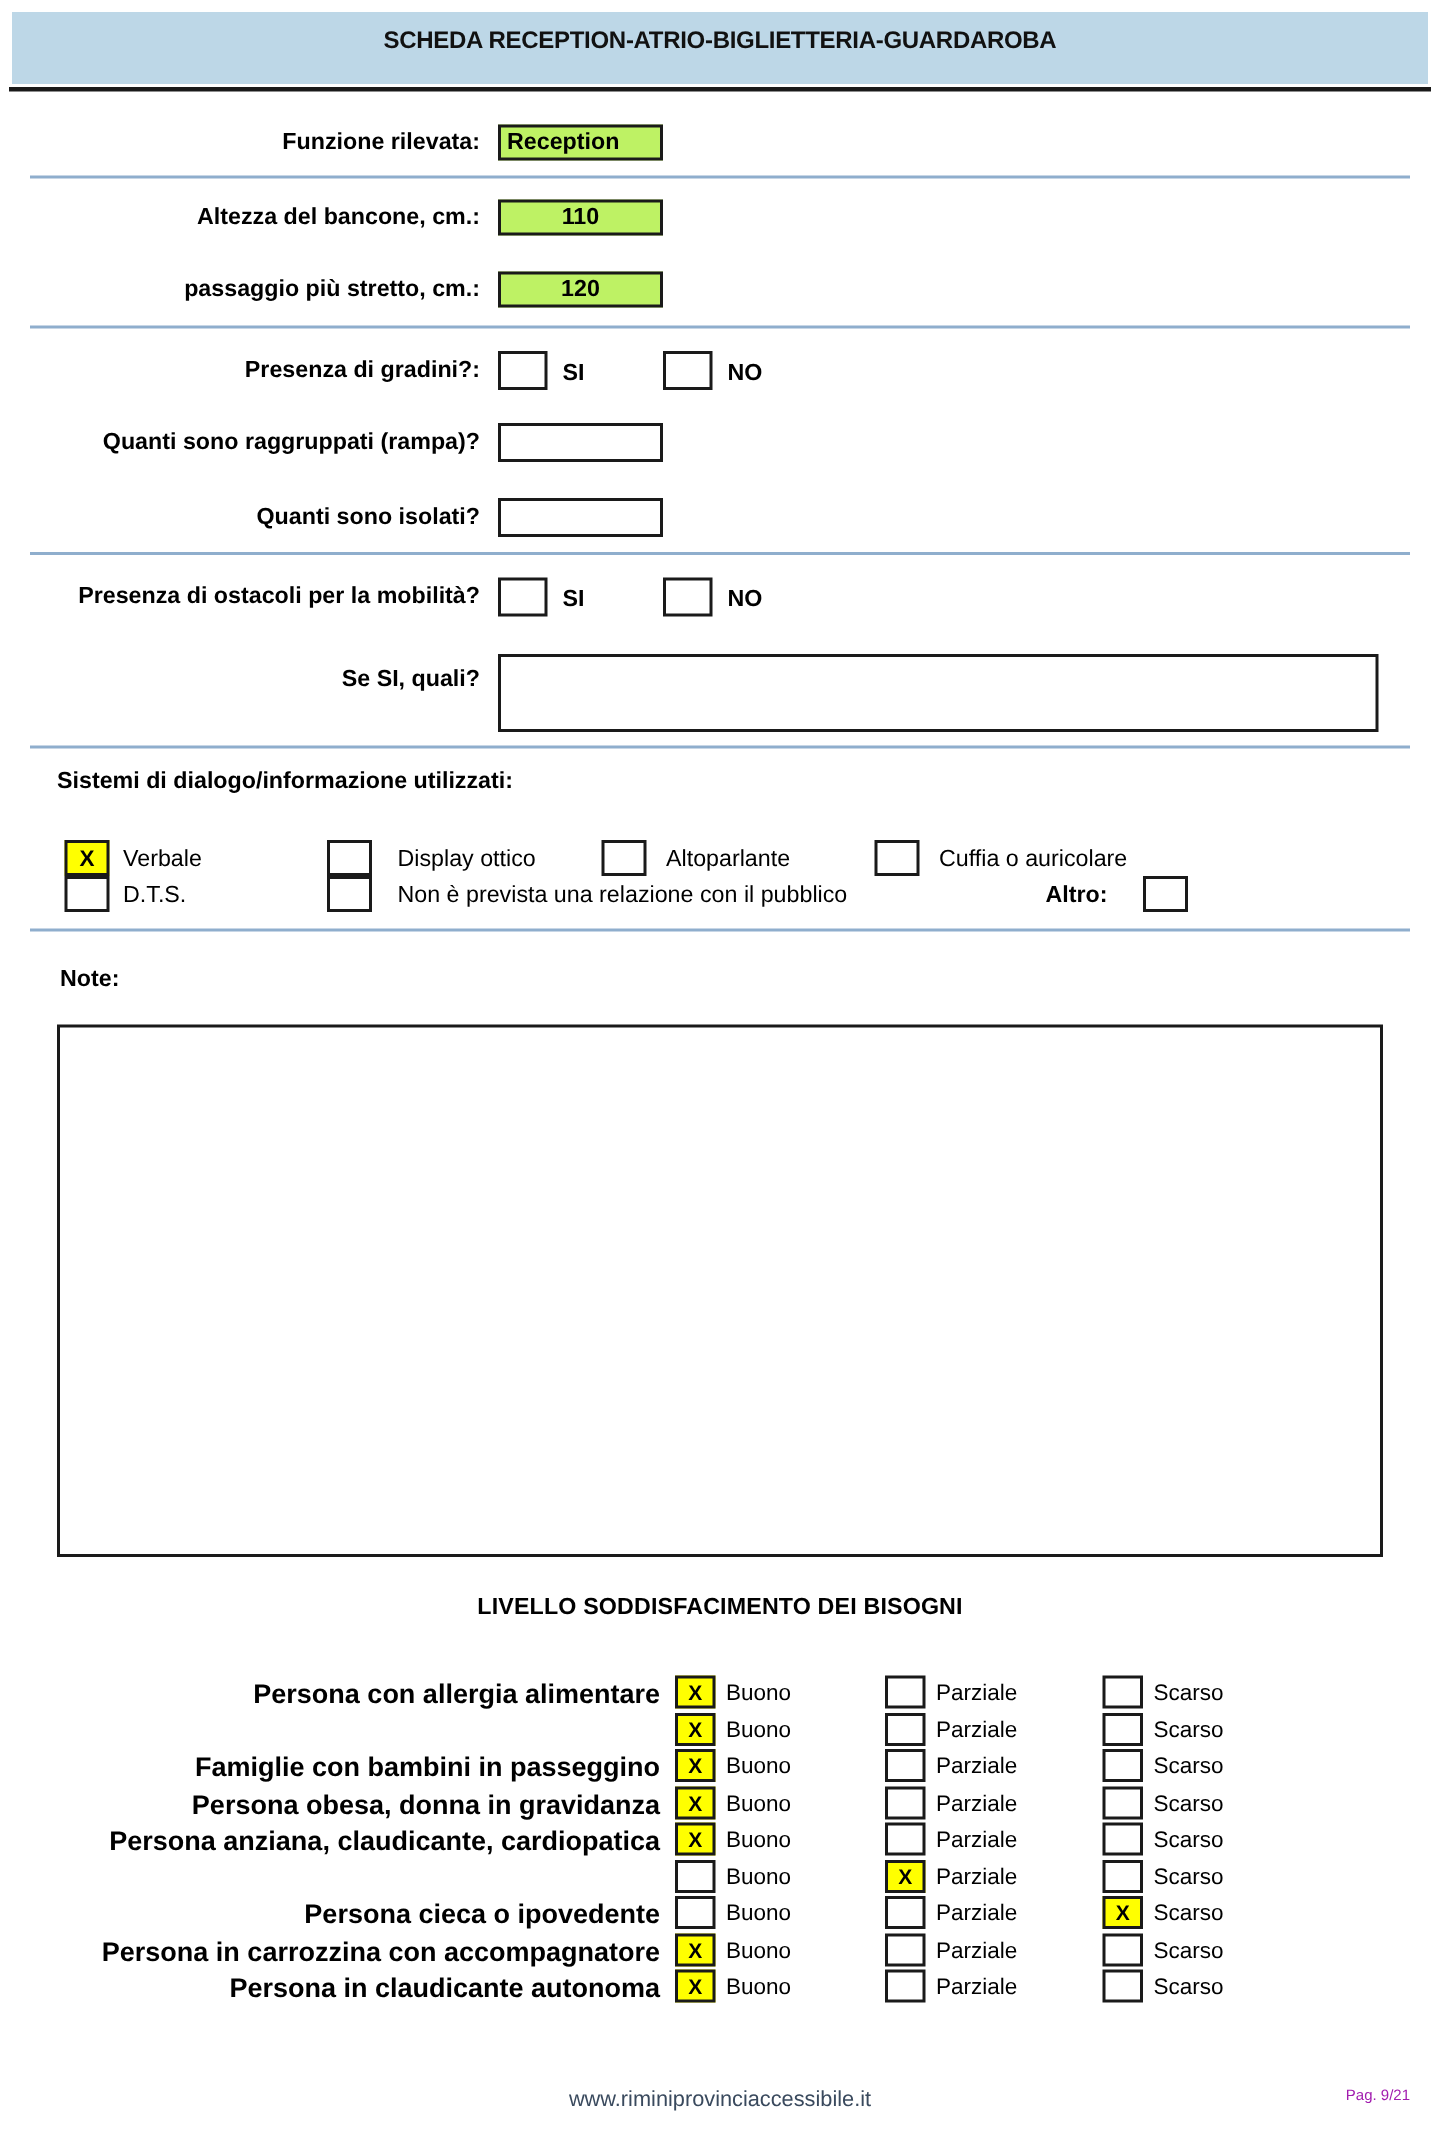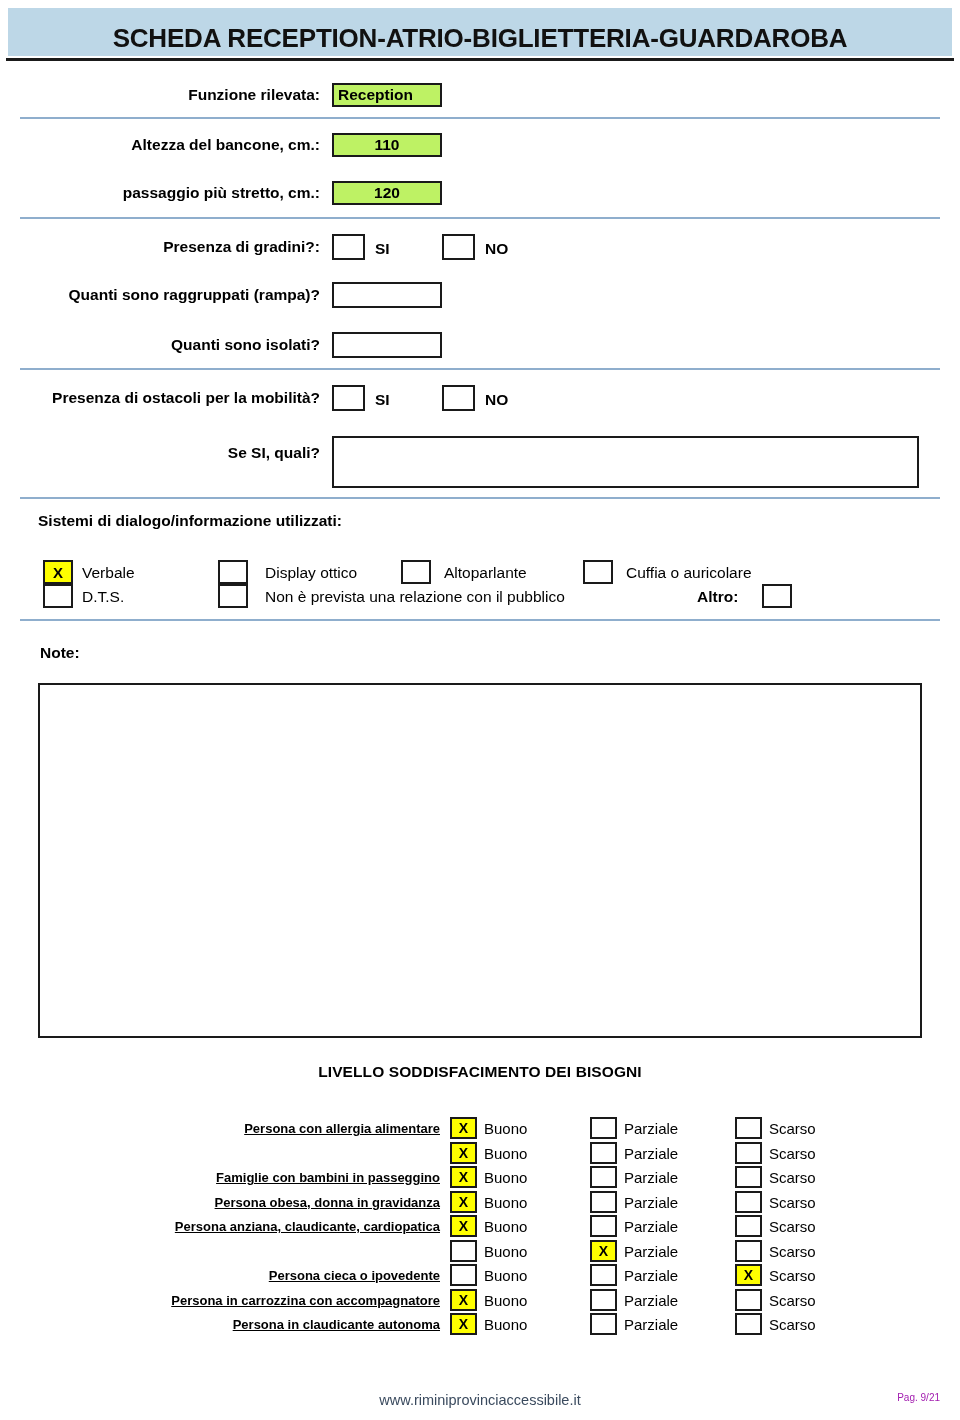--- a/index.html
+++ b/index.html
@@ -21,27 +21,27 @@
     position: absolute;
     left: 8px;
     top: 8px;
     width: 944px;
     height: 48px;
     background: #bdd7e7;
   }
   .header-title {
     position: absolute;
     left: 8px;
-    top: 14px;
+    top: 4px;
     width: 944px;
     height: 48px;
     display: flex;
     align-items: center;
     justify-content: center;
-    font-size: 26px;
+    font-size: 16px;
     font-weight: bold;
     letter-spacing: -0.2px;
     color: #111111;
     white-space: nowrap;
   }
   .rule-thick {
     position: absolute;
     left: 6px;
     width: 948px;
     height: 3px;
@@ -137,25 +137,24 @@
     left: 0;
     width: 960px;
     height: 24px;
   }
   .needs-rowlabel {
     position: absolute;
     left: 40px;
     top: 2px;
     width: 400px;
     text-align: right;
-    font-size: 13px;
+    font-size: 18px;
     font-weight: bold;
     white-space: nowrap;
     line-height: 20px;
-    text-decoration: underline;
   }
   .needs-cb {
     position: absolute;
     top: 0px;
     width: 27px;
     height: 22px;
     box-sizing: border-box;
     border: 2px solid #1a1a1a;
     background: #ffffff;
     display: flex;

